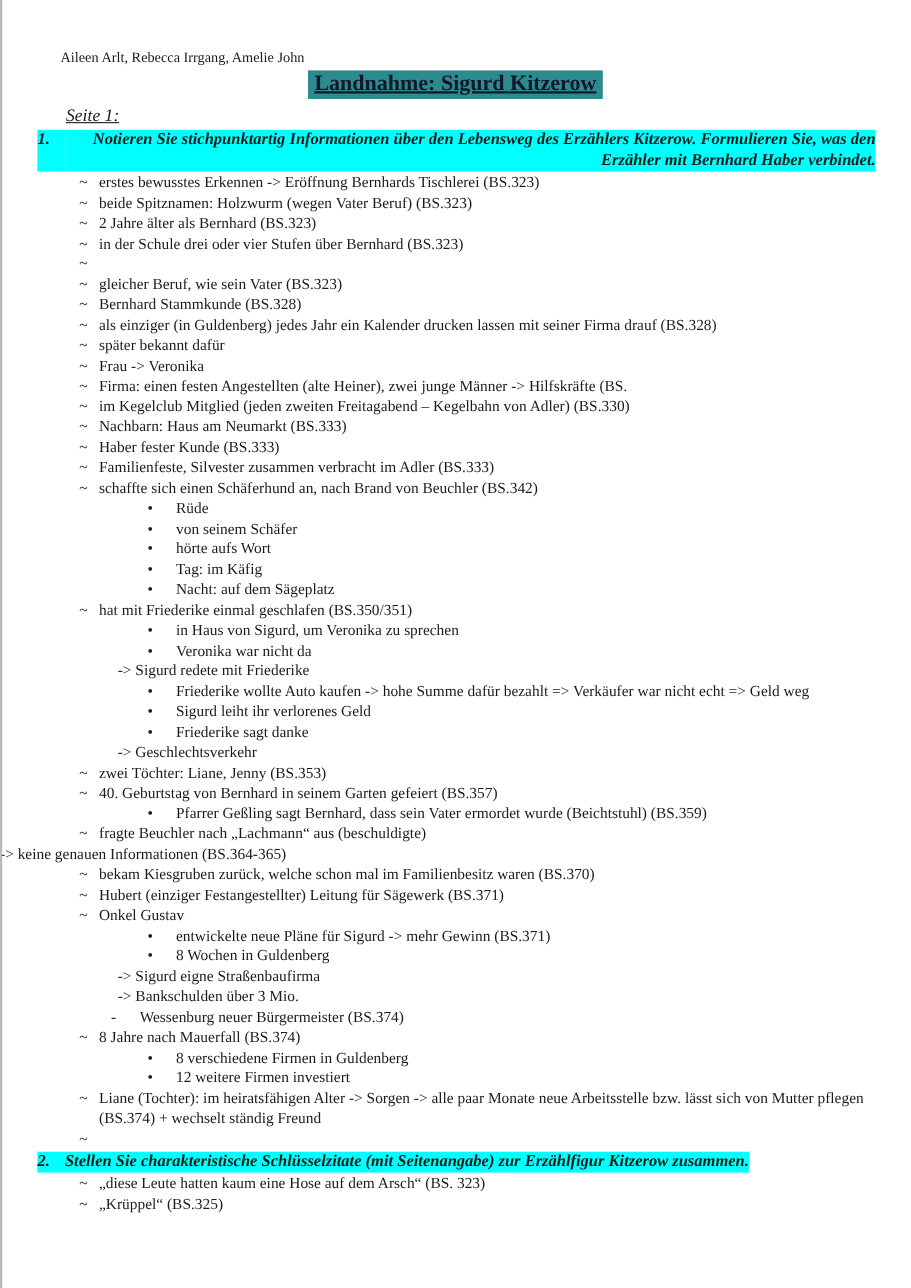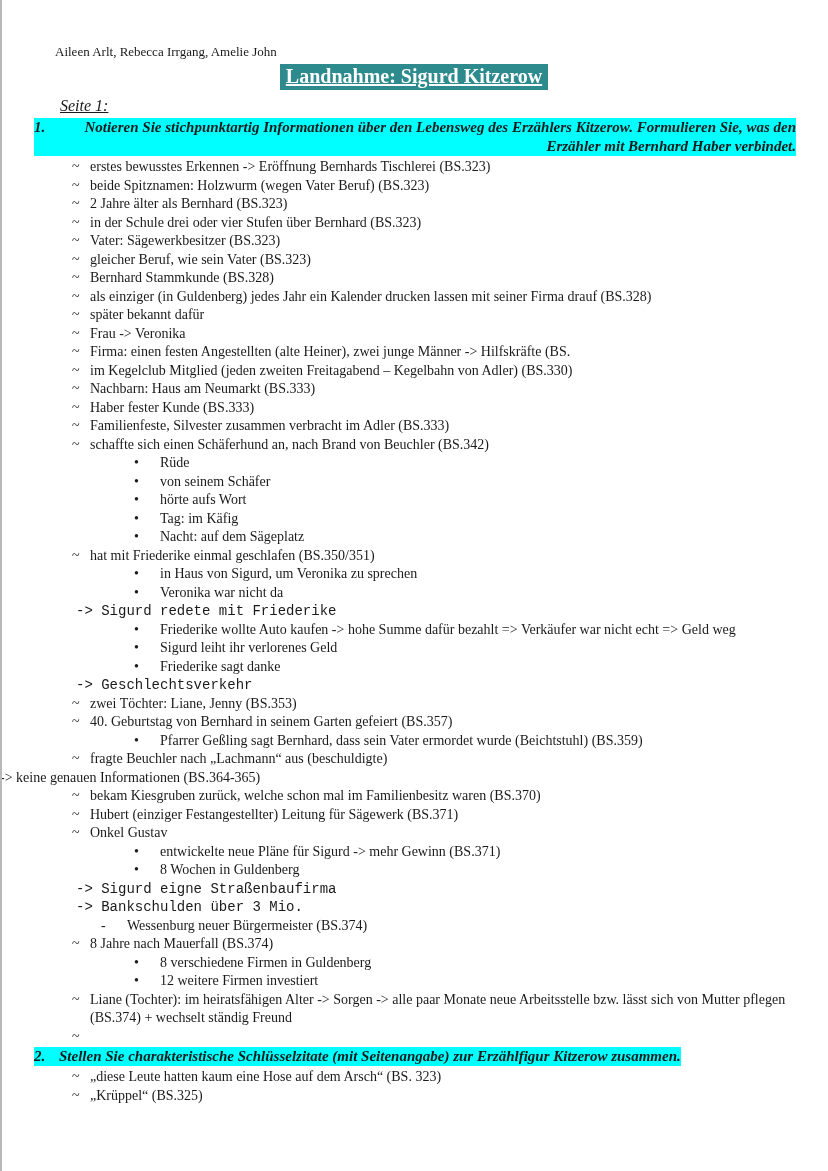--- a/index.html
+++ b/index.html
@@ -20,21 +20,21 @@
     font-size:13px;
   }
   .title-wrap { text-align:center; margin-top:4px; }
   .doc-title {
     display:inline-block;
     background:var(--hl-teal,#2E8B8D);
     font-weight:bold;
     font-size:20px;
     text-decoration:underline;
     padding:1px 6px 2px 6px;
-    color:#ffffff;
+    color:#0f172a;
   }
   .section-heading {
     margin:7px 0 3px 60px;
     font-size:16px;
     font-weight:normal;
     font-style:italic;
     text-decoration:underline;
   }
   .question {
     display:flex;
@@ -58,21 +58,21 @@
   .notes {
     font-size:14px;
     padding-right:32px;
     margin-top:2px;
   }
   .note-line { display:flex; line-height:18.5px; }
   .note-line .note-text { flex:1; }
   .tilde  .marker { flex:none; margin-left:72px;  width:18px; }
   .bullet .marker { flex:none; margin-left:134px; width:26px; }
   .dash   .marker { flex:none; margin-left:101px; width:26px; }
-  .arrow  .note-text { margin-left:76px;font-family:Liberation Mono, monospace; }
+  .arrow  .note-text { margin-left:107px; }
   .arrow1 .note-text { }
 </style>
 </head>
 <body style="color: rgb(26, 26, 26);">
 
 <div class="page-edge"></div>
 
 <div class="authors">Aileen Arlt, Rebecca Irrgang, Amelie John</div>
 
 <div class="title-wrap">
@@ -98,21 +98,20 @@
     <div class="note-line tilde">
       <span class="marker">~</span>
       <span class="note-text">2 Jahre älter als Bernhard (BS.323)</span>
     </div>
     <div class="note-line tilde">
       <span class="marker">~</span>
       <span class="note-text">in der Schule drei oder vier Stufen über Bernhard (BS.323)</span>
     </div>
     <div class="note-line tilde">
       <span class="marker">~</span>
-      <span class="note-text">Vater: Sägewerkbesitzer (BS.323)</span>
     </div>
     <div class="note-line tilde">
       <span class="marker">~</span>
       <span class="note-text">gleicher Beruf, wie sein Vater (BS.323)</span>
     </div>
     <div class="note-line tilde">
       <span class="marker">~</span>
       <span class="note-text">Bernhard Stammkunde (BS.328)</span>
     </div>
     <div class="note-line tilde">

